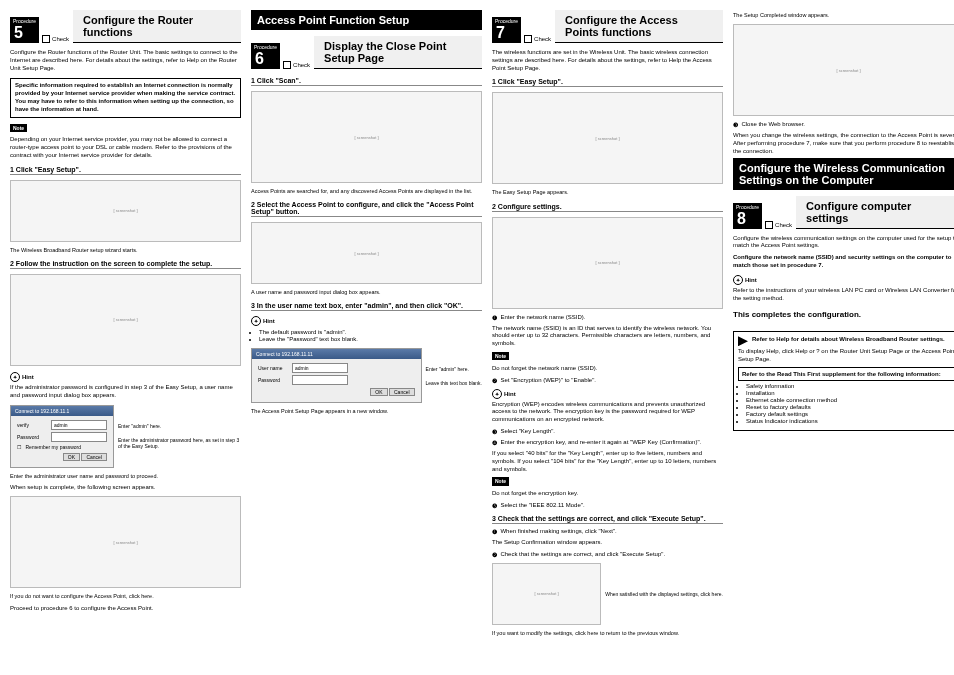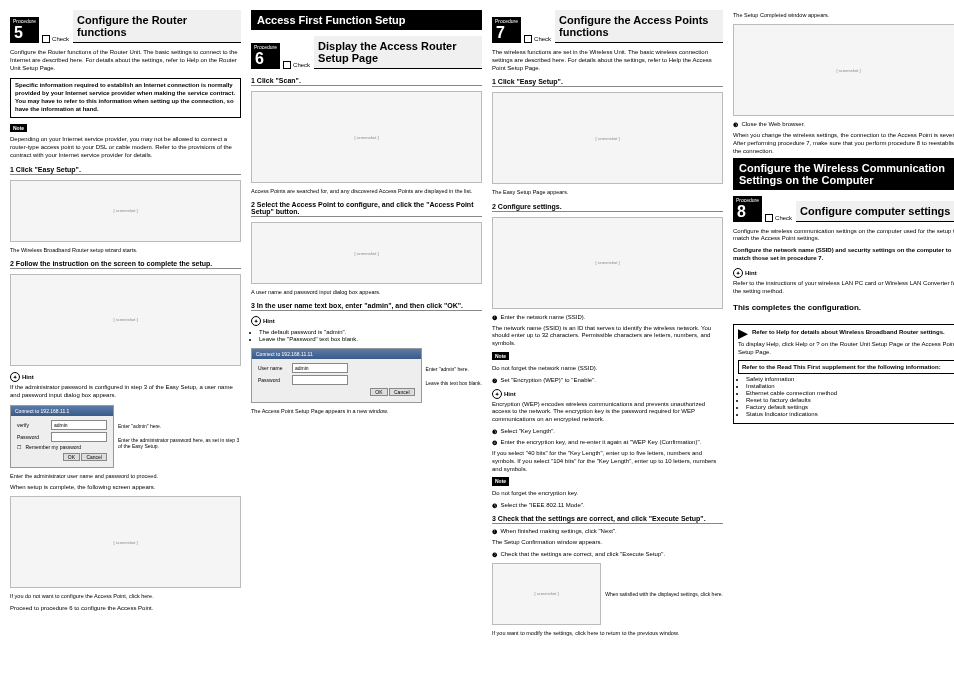--- a/index.html
+++ b/index.html
@@ -50,21 +50,21 @@
     display:inline-block;
     width:6px;height:6px;
     border:1px solid #000;
   }
   .proc-title {
     flex: 1;
     border-bottom: 1px solid #000;
     background: #f0f0f0;
     font-size: 11px;
     font-weight: bold;
-    padding: 4px 4px;
+    padding: 4px 10px;
     margin-left:4px;
   }
   .section-title {
     background: #000;
     color: #fff;
     font-size: 11px;
     font-weight: bold;
     padding: 4px 6px;
     margin-bottom: 6px;
   }
@@ -275,32 +275,32 @@
   </div>
   <p class="caption">Enter the administrator user name and password to proceed.</p>
 
   <p>When setup is complete, the following screen appears.</p>
   <div class="screenshot tall">[ screenshot ]</div>
   <p class="caption">If you do not want to configure the Access Point, click here.</p>
   <p>Proceed to procedure 6 to configure the Access Point.</p>
 </div>
 
 <div class="col">
-  <div class="section-title">Access First Function Setup</div>
+  <div class="section-title">Access Point Function Setup</div>
 
   <div class="proc-header">
     <div>
       <div class="proc-box">Procedure</div>
       <div class="proc-num">6</div>
     </div>
     <div class="proc-check">
       <span class="check-icon"></span>
       <span>Check</span>
     </div>
-    <div class="proc-title">Display the Access Router Setup Page</div>
+    <div class="proc-title">Display the Close Point Setup Page</div>
   </div>
 
   <div class="step"><span class="step-num">1</span> <span>Click "Scan".</span></div>
   <div class="screenshot tall">[ screenshot ]</div>
   <p class="caption">Access Points are searched for, and any discovered Access Points are displayed in the list.</p>
 
   <div class="step"><span class="step-num">2</span> <span>Select the Access Point to configure, and click the "Access Point Setup" button.</span></div>
   <div class="screenshot">[ screenshot ]</div>
   <p class="caption">A user name and password input dialog box appears.</p>
 

